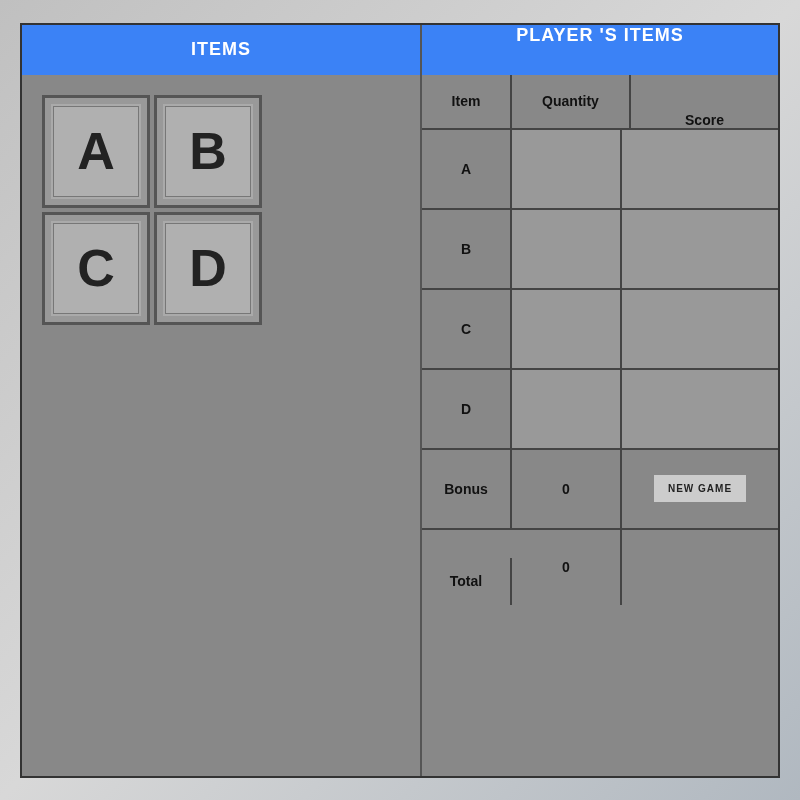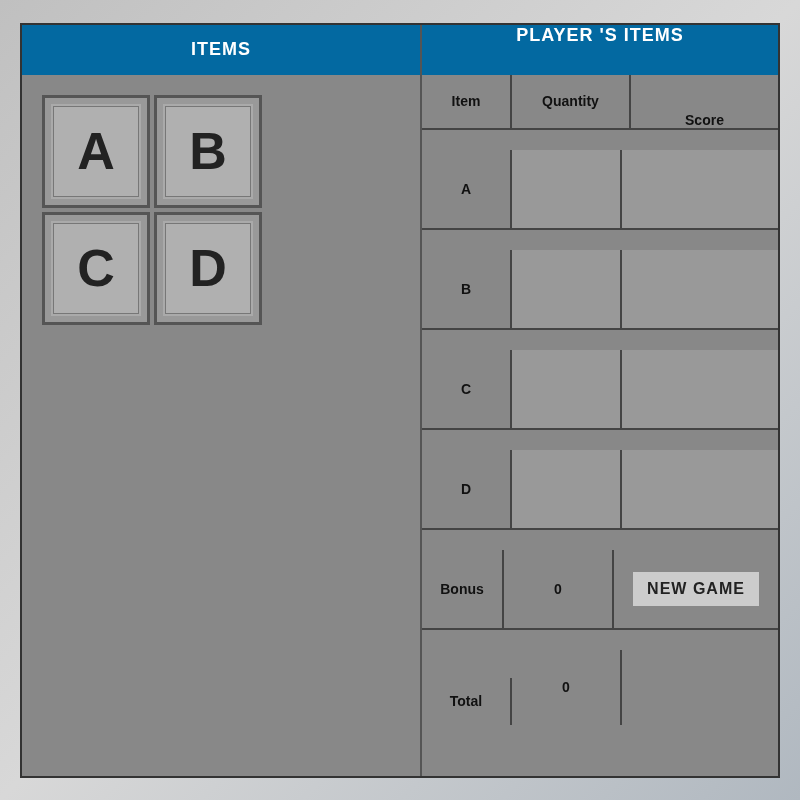--- a/index.html
+++ b/index.html
@@ -22,21 +22,21 @@
       width: 760px;
       height: 755px;
       background: #888;
       border: 2px solid #333;
       display: flex;
       flex-direction: column;
     }
 
     .header-row {
       display: flex;
-      background: #0369a1;
+      background: #3b82f6;
       height: 50px;
       flex-shrink: 0;
     }
 
     .header-items {
       width: 400px;
       display: flex;
       align-items: center;
       justify-content: center;
       border-right: 2px solid #555;
@@ -114,21 +114,20 @@
       font-family: 'Comic Sans MS', cursive, sans-serif;
       font-weight: bold;
       color: #222;
     }
 
     .players-panel {
       flex: 1;
       display: flex;
       flex-direction: column;
       background: #888;
-      gap: 20px;
     }
 
     .table-header {
       display: flex;
       border-bottom: 2px solid #444;
       height: 55px;
       flex-shrink: 0;
     }
 
     .col-item {
@@ -200,21 +199,21 @@
     }
 
     .bonus-row {
       display: flex;
       border-bottom: 2px solid #444;
       height: 80px;
       flex-shrink: 0;
     }
 
     .bonus-item-cell {
-      width: 82px;
+      width: 90px;
       border-right: 2px solid #444;
       display: flex;
       align-items: center;
       justify-content: center;
       background: #888;
     }
 
     .bonus-quantity-cell {
       width: 110px;
       border-right: 2px solid #444;
@@ -229,21 +228,21 @@
       display: flex;
       align-items: center;
       justify-content: center;
       background: #888;
     }
 
     .new-game-btn {
       padding: 8px 14px;
       background: #ccc;
       border: 2px solid #888;
-      font-size: 16px;
+      font-size: 10px;
       font-weight: bold;
       letter-spacing: 1px;
       cursor: pointer;
       color: #222;
       text-transform: uppercase;
     }
 
     .total-row {
       display: flex;
       height: 75px;

